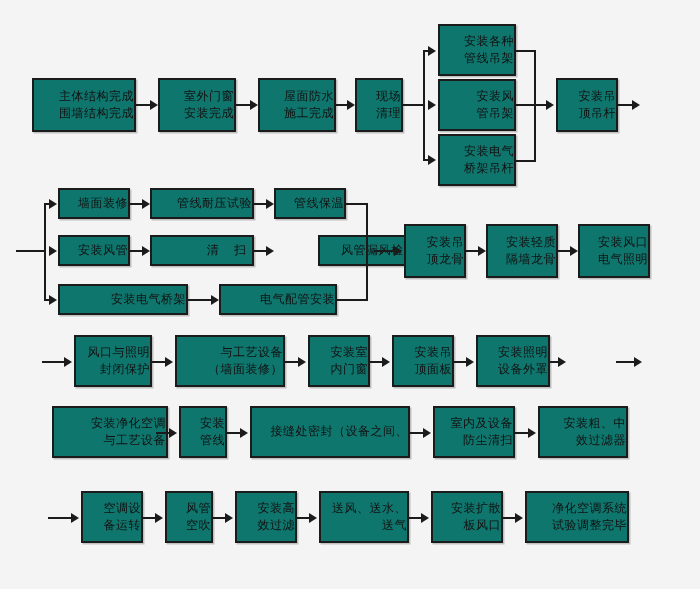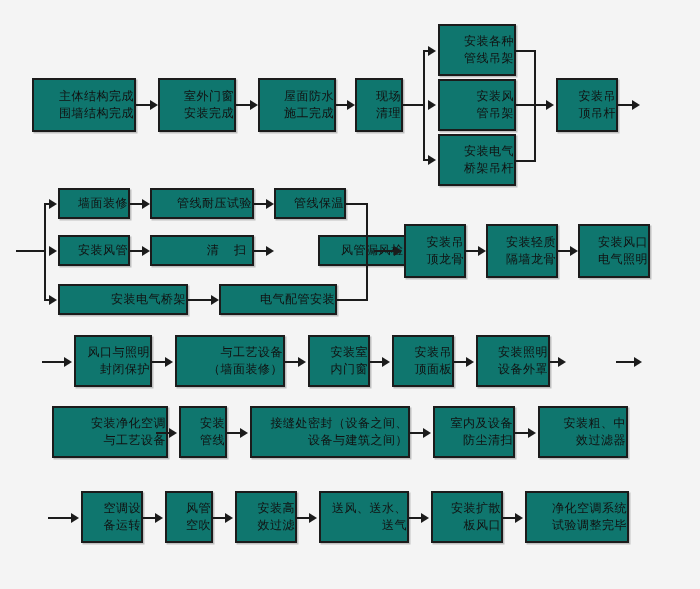--- a/index.html
+++ b/index.html
@@ -257,21 +257,20 @@
 
   <div class="node" style="left:179px; top:406px; width:48px; height:52px;">
     <span class="line">安装</span>
     <span class="line">管线</span>
   </div>
   <div class="hline" style="left:227px; top:432px; width:17px;"></div>
   <div class="arrow" style="left:240px; top:428px;"></div>
 
   <div class="node" style="left:250px; top:406px; width:160px; height:52px;">
     <span class="line">接缝处密封（设备之间、</span>
-    <span class="line">设备与建筑之间）</span>
   </div>
   <div class="hline" style="left:410px; top:432px; width:17px;"></div>
   <div class="arrow" style="left:423px; top:428px;"></div>
 
   <div class="node" style="left:433px; top:406px; width:82px; height:52px;">
     <span class="line">室内及设备</span>
     <span class="line">防尘清扫</span>
   </div>
   <div class="hline" style="left:515px; top:432px; width:17px;"></div>
   <div class="arrow" style="left:528px; top:428px;"></div>

